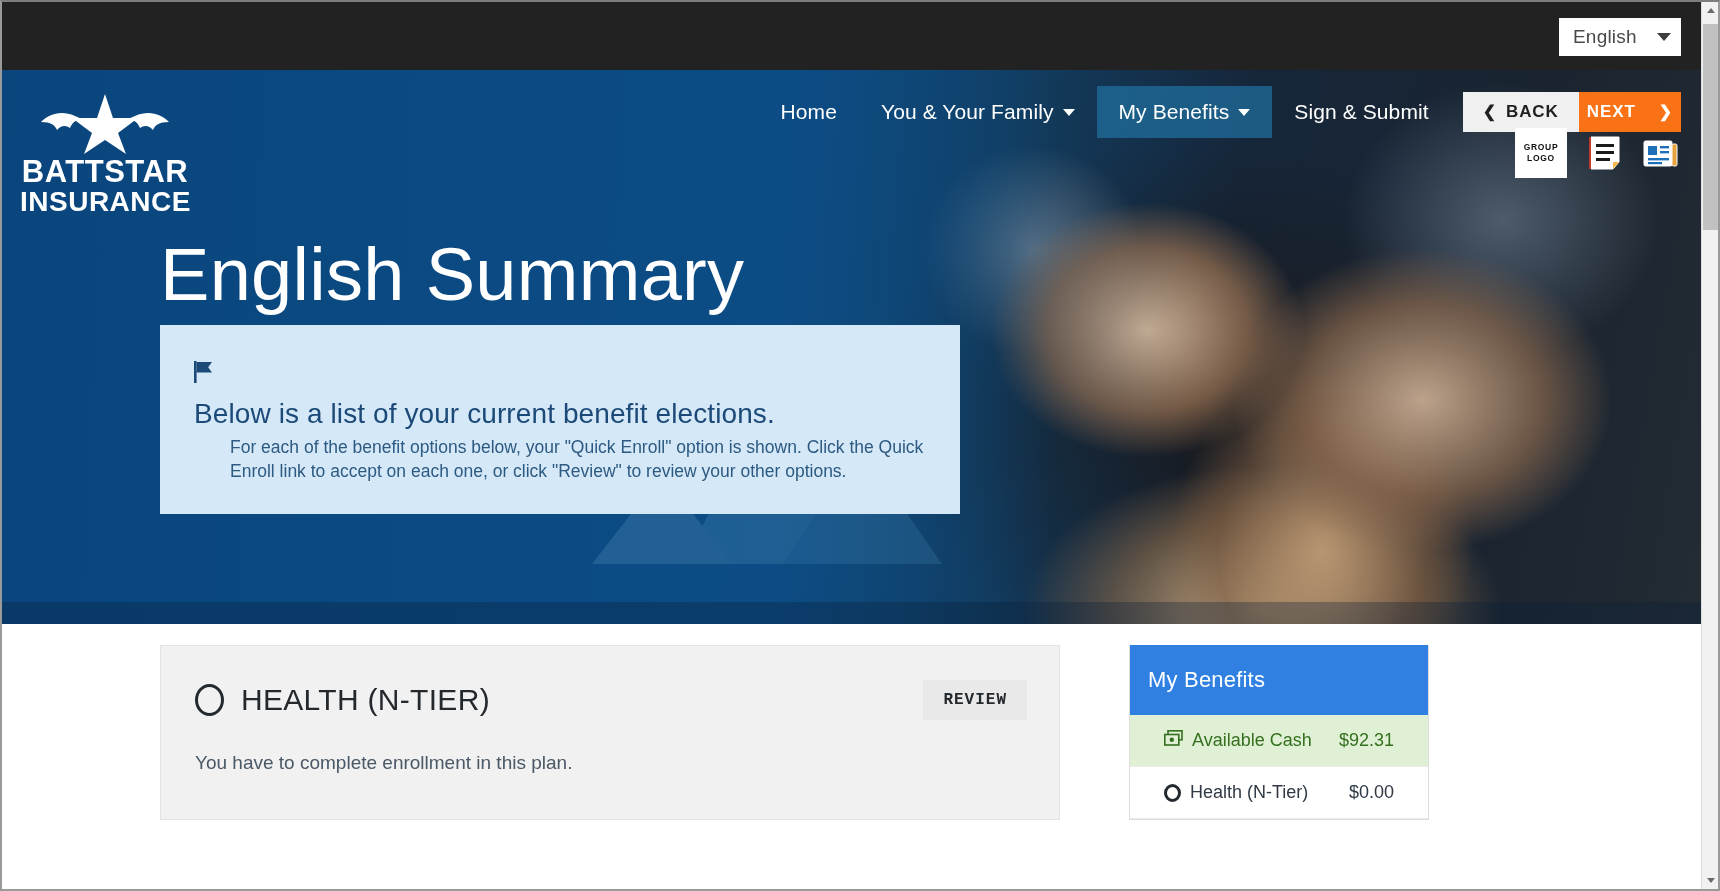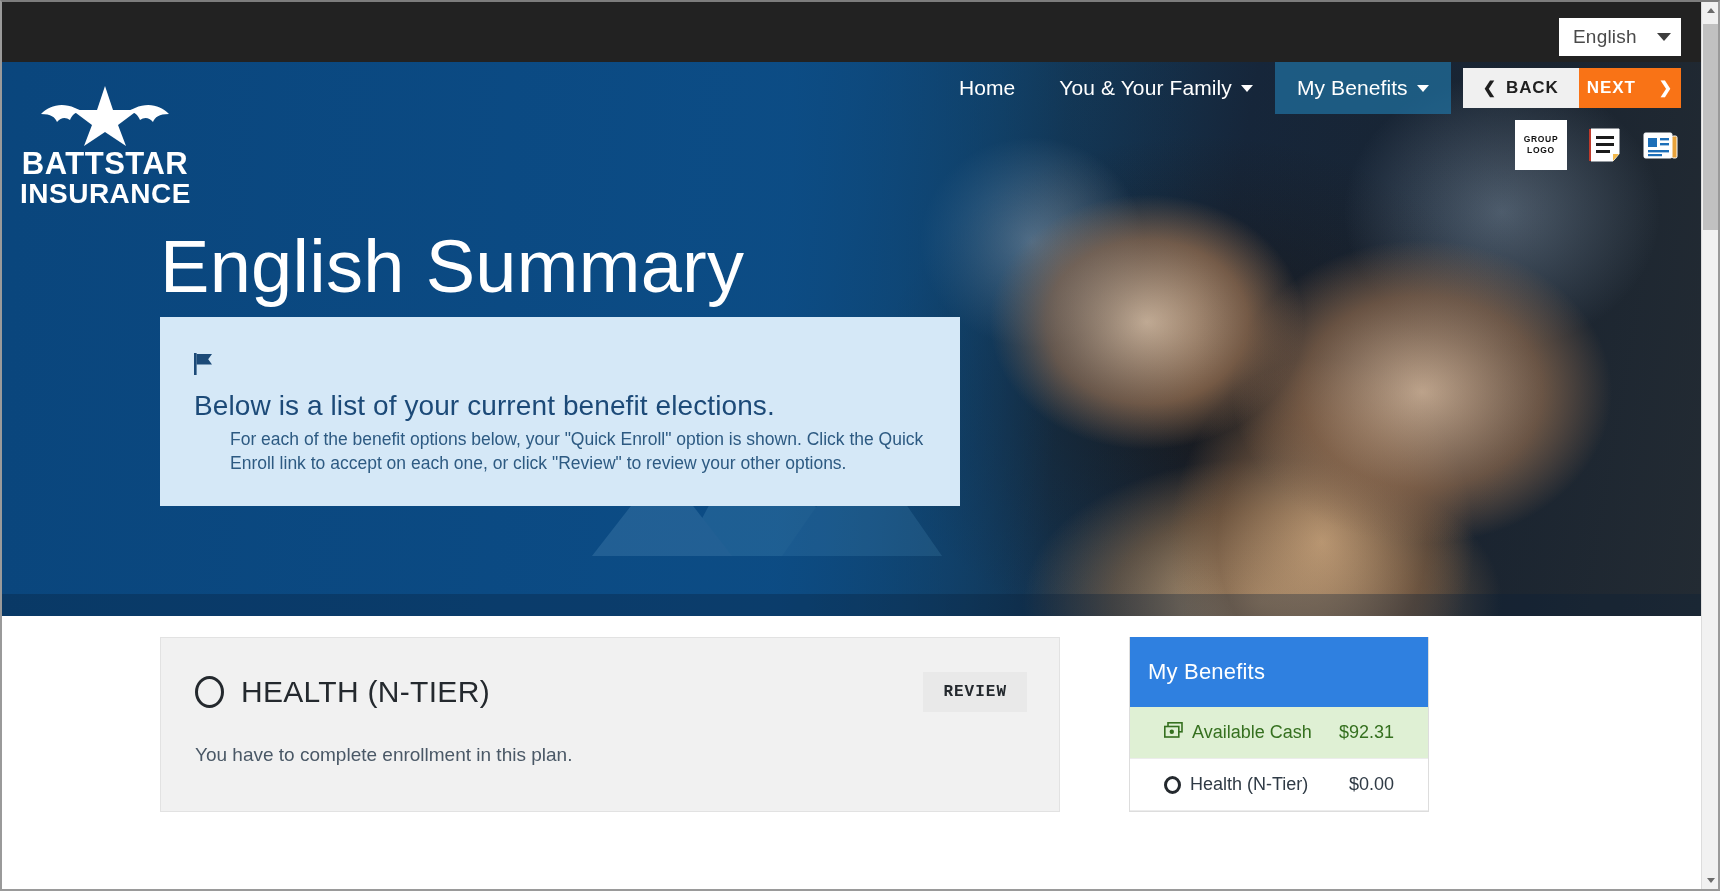--- a/index.html
+++ b/index.html
@@ -28,21 +28,21 @@
     position: absolute;
     left: 0; top: 0;
     width: 1699px; height: 887px;
     overflow: hidden;
     background: #ffffff;
   }
 
   
   #topbar {
     position: relative;
-    height: 60px;
+    height: 68px;
     background: #222222;
   }
   #lang-select {
     position: absolute;
     right: 20px; top: 16px;
     width: 122px; height: 38px;
     background: #ffffff;
     display: flex; align-items: center;
     padding: 0 10px 0 14px;
     cursor: pointer;
@@ -122,21 +122,21 @@
     margin-top: 2px;
   }
   #brand .brand-sub {
     font-size: 28px; font-weight: 700;
     letter-spacing: .5px; line-height: 1.05;
   }
 
   
   #nav {
     position: absolute;
-    left: 0; right: 0; top: 0;
+    left: 0; right: 0; top: 16px;
     height: 52px;
     display: flex;
     justify-content: flex-end;
     align-items: stretch;
   }
   .nav-item {
     display: flex; align-items: center;
     padding: 0 22px;
     color: #ffffff;
     font-size: 21px;
@@ -401,20 +401,23 @@
         <div class="nav-item">
           <span>Home</span>
         </div>
         <div class="nav-item">
           <span>You &amp; Your Family</span>
           <span class="nav-caret"></span>
         </div>
         <div class="nav-item active">
           <span>My Benefits</span>
           <span class="nav-caret"></span>
+        </div>
+        <div class="nav-item">
+          <span>Sign &amp; Submit</span>
         </div>
         <div id="nav-actions">
           <div class="btn-back">
             <span class="chev">❮</span>
             <span>BACK</span>
           </div>
           <div class="btn-next">
             <span>NEXT</span>
             <span class="chev">❯</span>
           </div>

